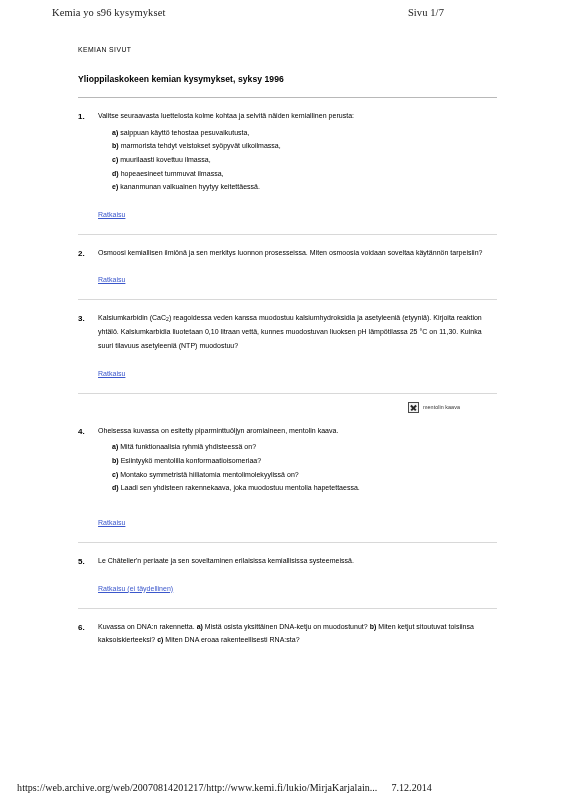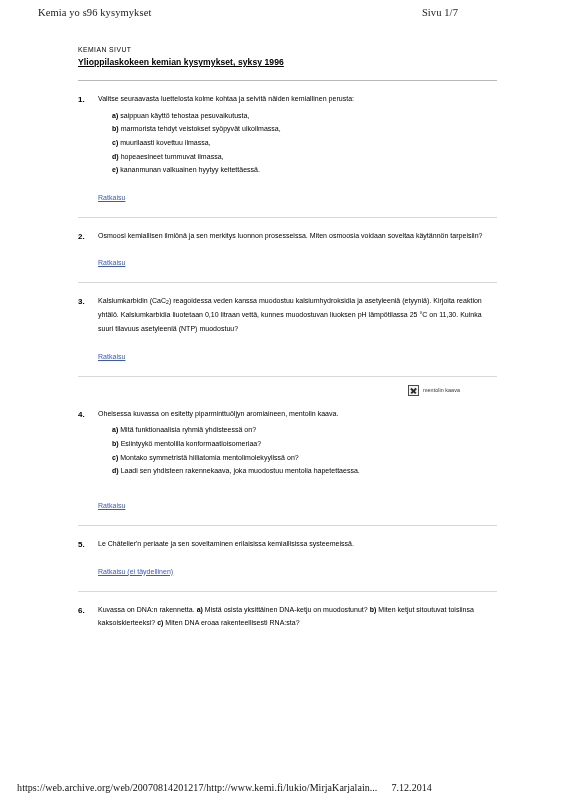--- a/index.html
+++ b/index.html
@@ -19,21 +19,21 @@
   
   .print-header {
     position: absolute;
     top: 0;
     left: 0;
     width: 496px;
     height: 24px;
     display: flex;
     align-items: center;
     justify-content: space-between;
-    padding: 0 38px;
+    padding: 0 52px;
     box-sizing: border-box;
     font-family: "Liberation Serif", serif;
     font-size: 10.5px;
     color: #1a1a1a;
     letter-spacing: 0.1px;
   }
 
   
   .print-footer {
     position: absolute;
@@ -65,23 +65,22 @@
     font-size: 6.8px;
     letter-spacing: 0.45px;
     color: #000;
     margin: 6px 0 0 0;
   }
 
   .doc-title {
     font-size: 8.6px;
     font-weight: bold;
     letter-spacing: 0.05px;
-    margin: 4px 0 0 0;
+    margin: 21px 0 0 0;
     color: #000;
-    text-decoration: underline;
   }
 
   hr.rule {
     border: 0;
     border-top: 1px solid #b8b8b8;
     margin: 13px 0 0 0;
     height: 0;
   }
   hr.rule.light {
     border-top: 1px solid #d8d8d8;

